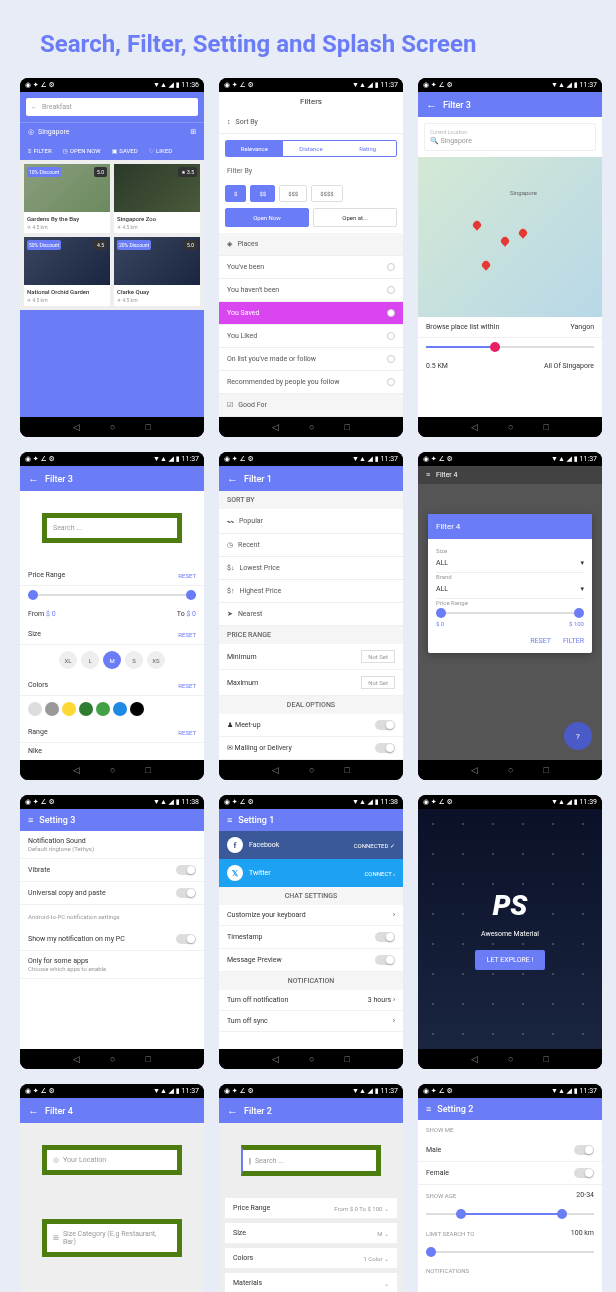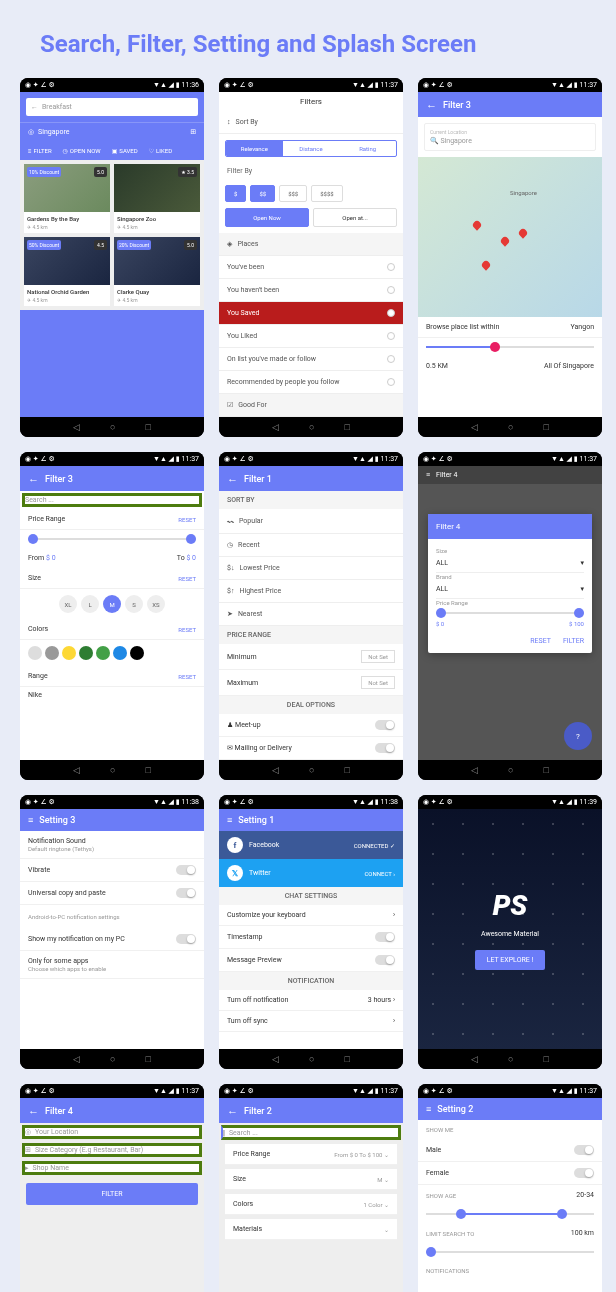--- a/index.html
+++ b/index.html
@@ -32,36 +32,36 @@
 .tabs{display:flex;border:1px solid #6b7cf7;margin:6px;border-radius:2px;overflow:hidden}
 .tab{flex:1;text-align:center;padding:4px;font-size:6px;color:#6b7cf7}
 .tab.active{background:#6b7cf7;color:#fff}
 .chips{display:flex;gap:4px;padding:6px;flex-wrap:wrap}
 .chip{padding:4px 8px;border:1px solid #ddd;border-radius:2px;font-size:6px;color:#666}
 .chip.active{background:#6b7cf7;color:#fff;border-color:#6b7cf7}
 .btn-row{display:flex;gap:4px;padding:0 6px 6px}
 .btn-half{flex:1;padding:5px;text-align:center;font-size:6px;border:1px solid #ddd;border-radius:2px}
 .btn-half.primary{background:#6b7cf7;color:#fff;border-color:#6b7cf7}
 .list-item{padding:7px 8px;font-size:7px;color:#555;border-bottom:1px solid #eee;display:flex;align-items:center;gap:5px}
-.list-item.selected{background:#b91c1c;color:#fff}
+.list-item.selected{background:#d946ef;color:#fff}
 .list-item .radio{margin-left:auto;width:8px;height:8px;border:1px solid #ccc;border-radius:50%}
 .row{padding:6px 8px;display:flex;justify-content:space-between;align-items:center;font-size:7px;border-bottom:1px solid #f0f0f0}
 .row-val{color:#999;font-size:6px}
 .reset{color:#6b7cf7;font-size:6px}
 .slider{height:2px;background:#ddd;margin:8px;position:relative}
 .slider-fill{position:absolute;height:100%;background:#6b7cf7}
 .slider-thumb{position:absolute;width:10px;height:10px;background:#6b7cf7;border-radius:50%;top:-4px}
 .size-row{display:flex;gap:4px;padding:6px 8px;justify-content:center}
 .size-chip{width:18px;height:18px;border-radius:50%;background:#eee;display:flex;align-items:center;justify-content:center;font-size:6px;color:#666}
 .size-chip.active{background:#6b7cf7;color:#fff}
 .color-row{display:flex;gap:3px;padding:6px 8px}
 .color-dot{width:14px;height:14px;border-radius:50%}
 .toggle{width:20px;height:10px;background:#ddd;border-radius:5px;position:relative}
 .toggle::after{content:'';position:absolute;width:8px;height:8px;background:#fff;border-radius:50%;top:1px;right:1px;box-shadow:0 1px 2px rgba(0,0,0,.3)}
-.input-field{background:#fff;margin:2px;padding:0;font-size:7px;color:#999;border:3px solid #4d7c0f;display:flex;align-items:center;gap:4px}
+.input-field{background:#fff;margin:22px;padding:6px;font-size:7px;color:#999;border:5px solid #4d7c0f;display:flex;align-items:center;gap:4px}
 .btn-full{background:#6b7cf7;color:#fff;text-align:center;padding:7px;margin:6px;font-size:7px;border-radius:2px}
 .splash{background:linear-gradient(180deg,#0a1128,#1a2540);height:100%;display:flex;flex-direction:column;align-items:center;justify-content:center;color:#fff;min-height:240px;position:relative}
 .splash::before{content:'';position:absolute;inset:0;background-image:radial-gradient(white 1px,transparent 1px);background-size:30px 30px;opacity:.2}
 .logo{font-size:28px;font-weight:900;font-style:italic;margin-bottom:8px}
 .splash-sub{font-size:7px;margin-bottom:12px}
 .map{height:160px;background:linear-gradient(135deg,#d4e8d4,#b8d8e8);position:relative}
 .pin{position:absolute;width:8px;height:8px;background:#e53935;border-radius:50% 50% 50% 0;transform:rotate(-45deg)}
 .social-row{display:flex;align-items:center;padding:6px 8px;font-size:7px;color:#fff;gap:6px}
 .social-row.fb{background:#3b5998}
 .social-row.tw{background:#1da1f2}

